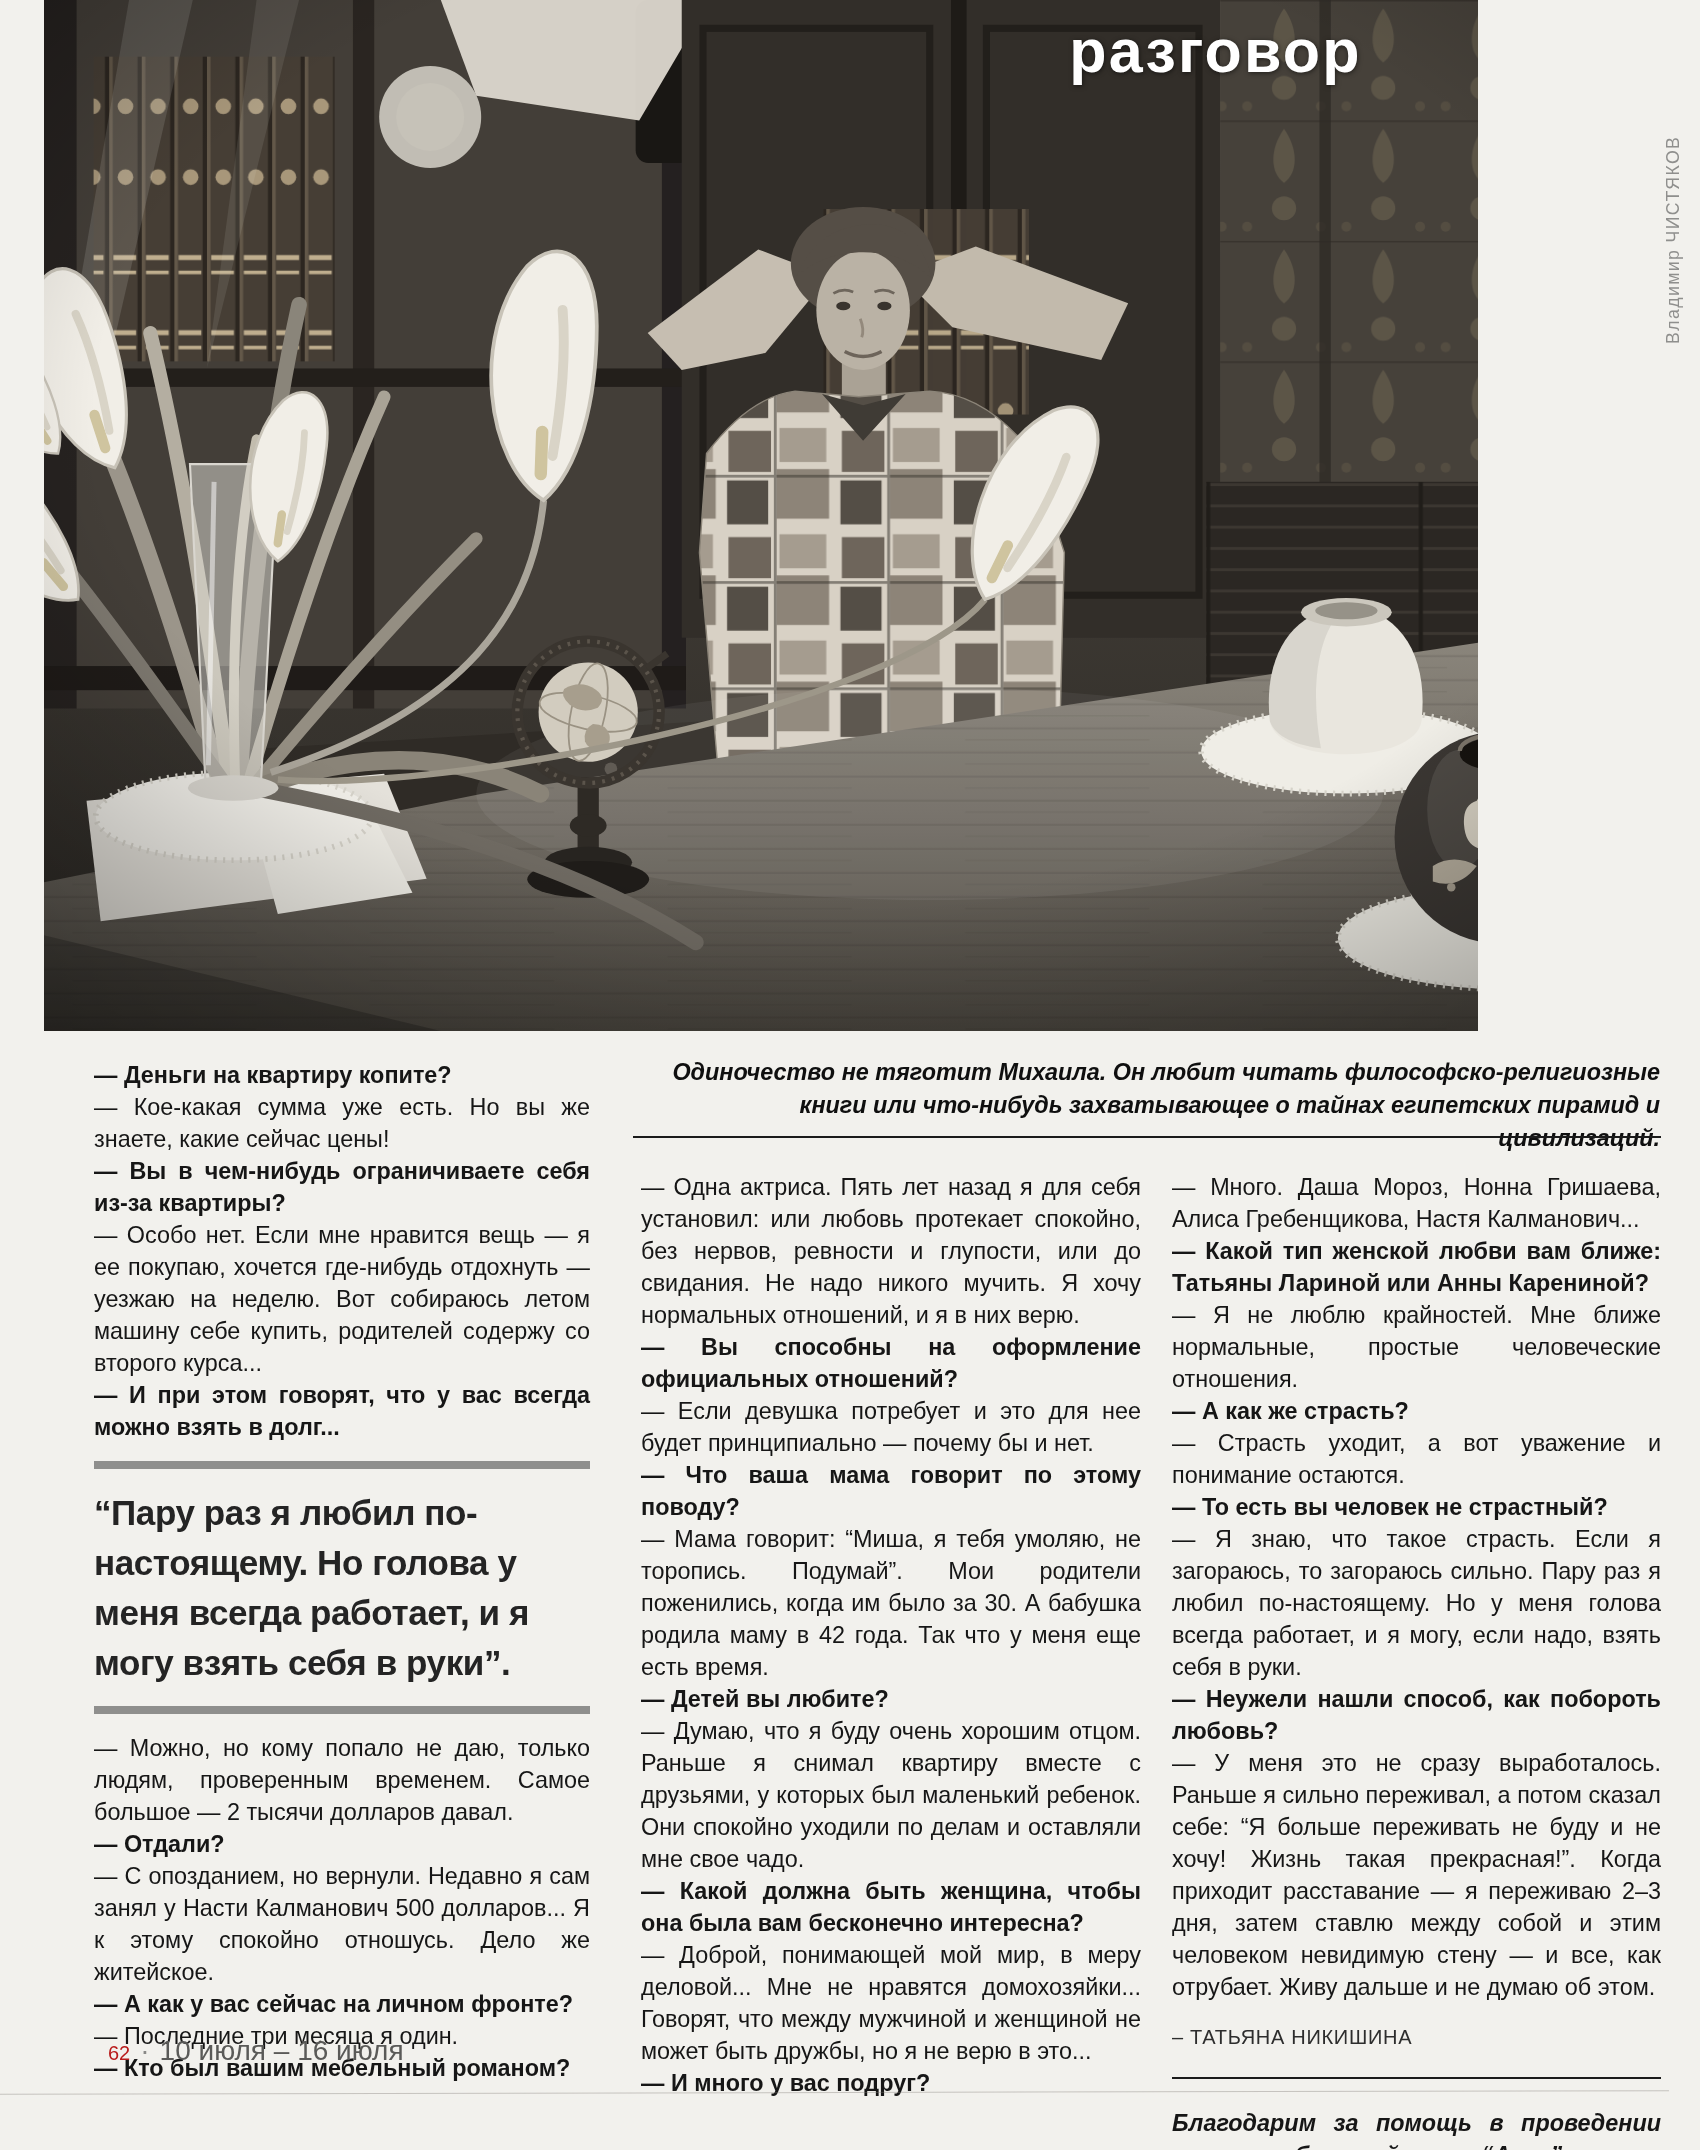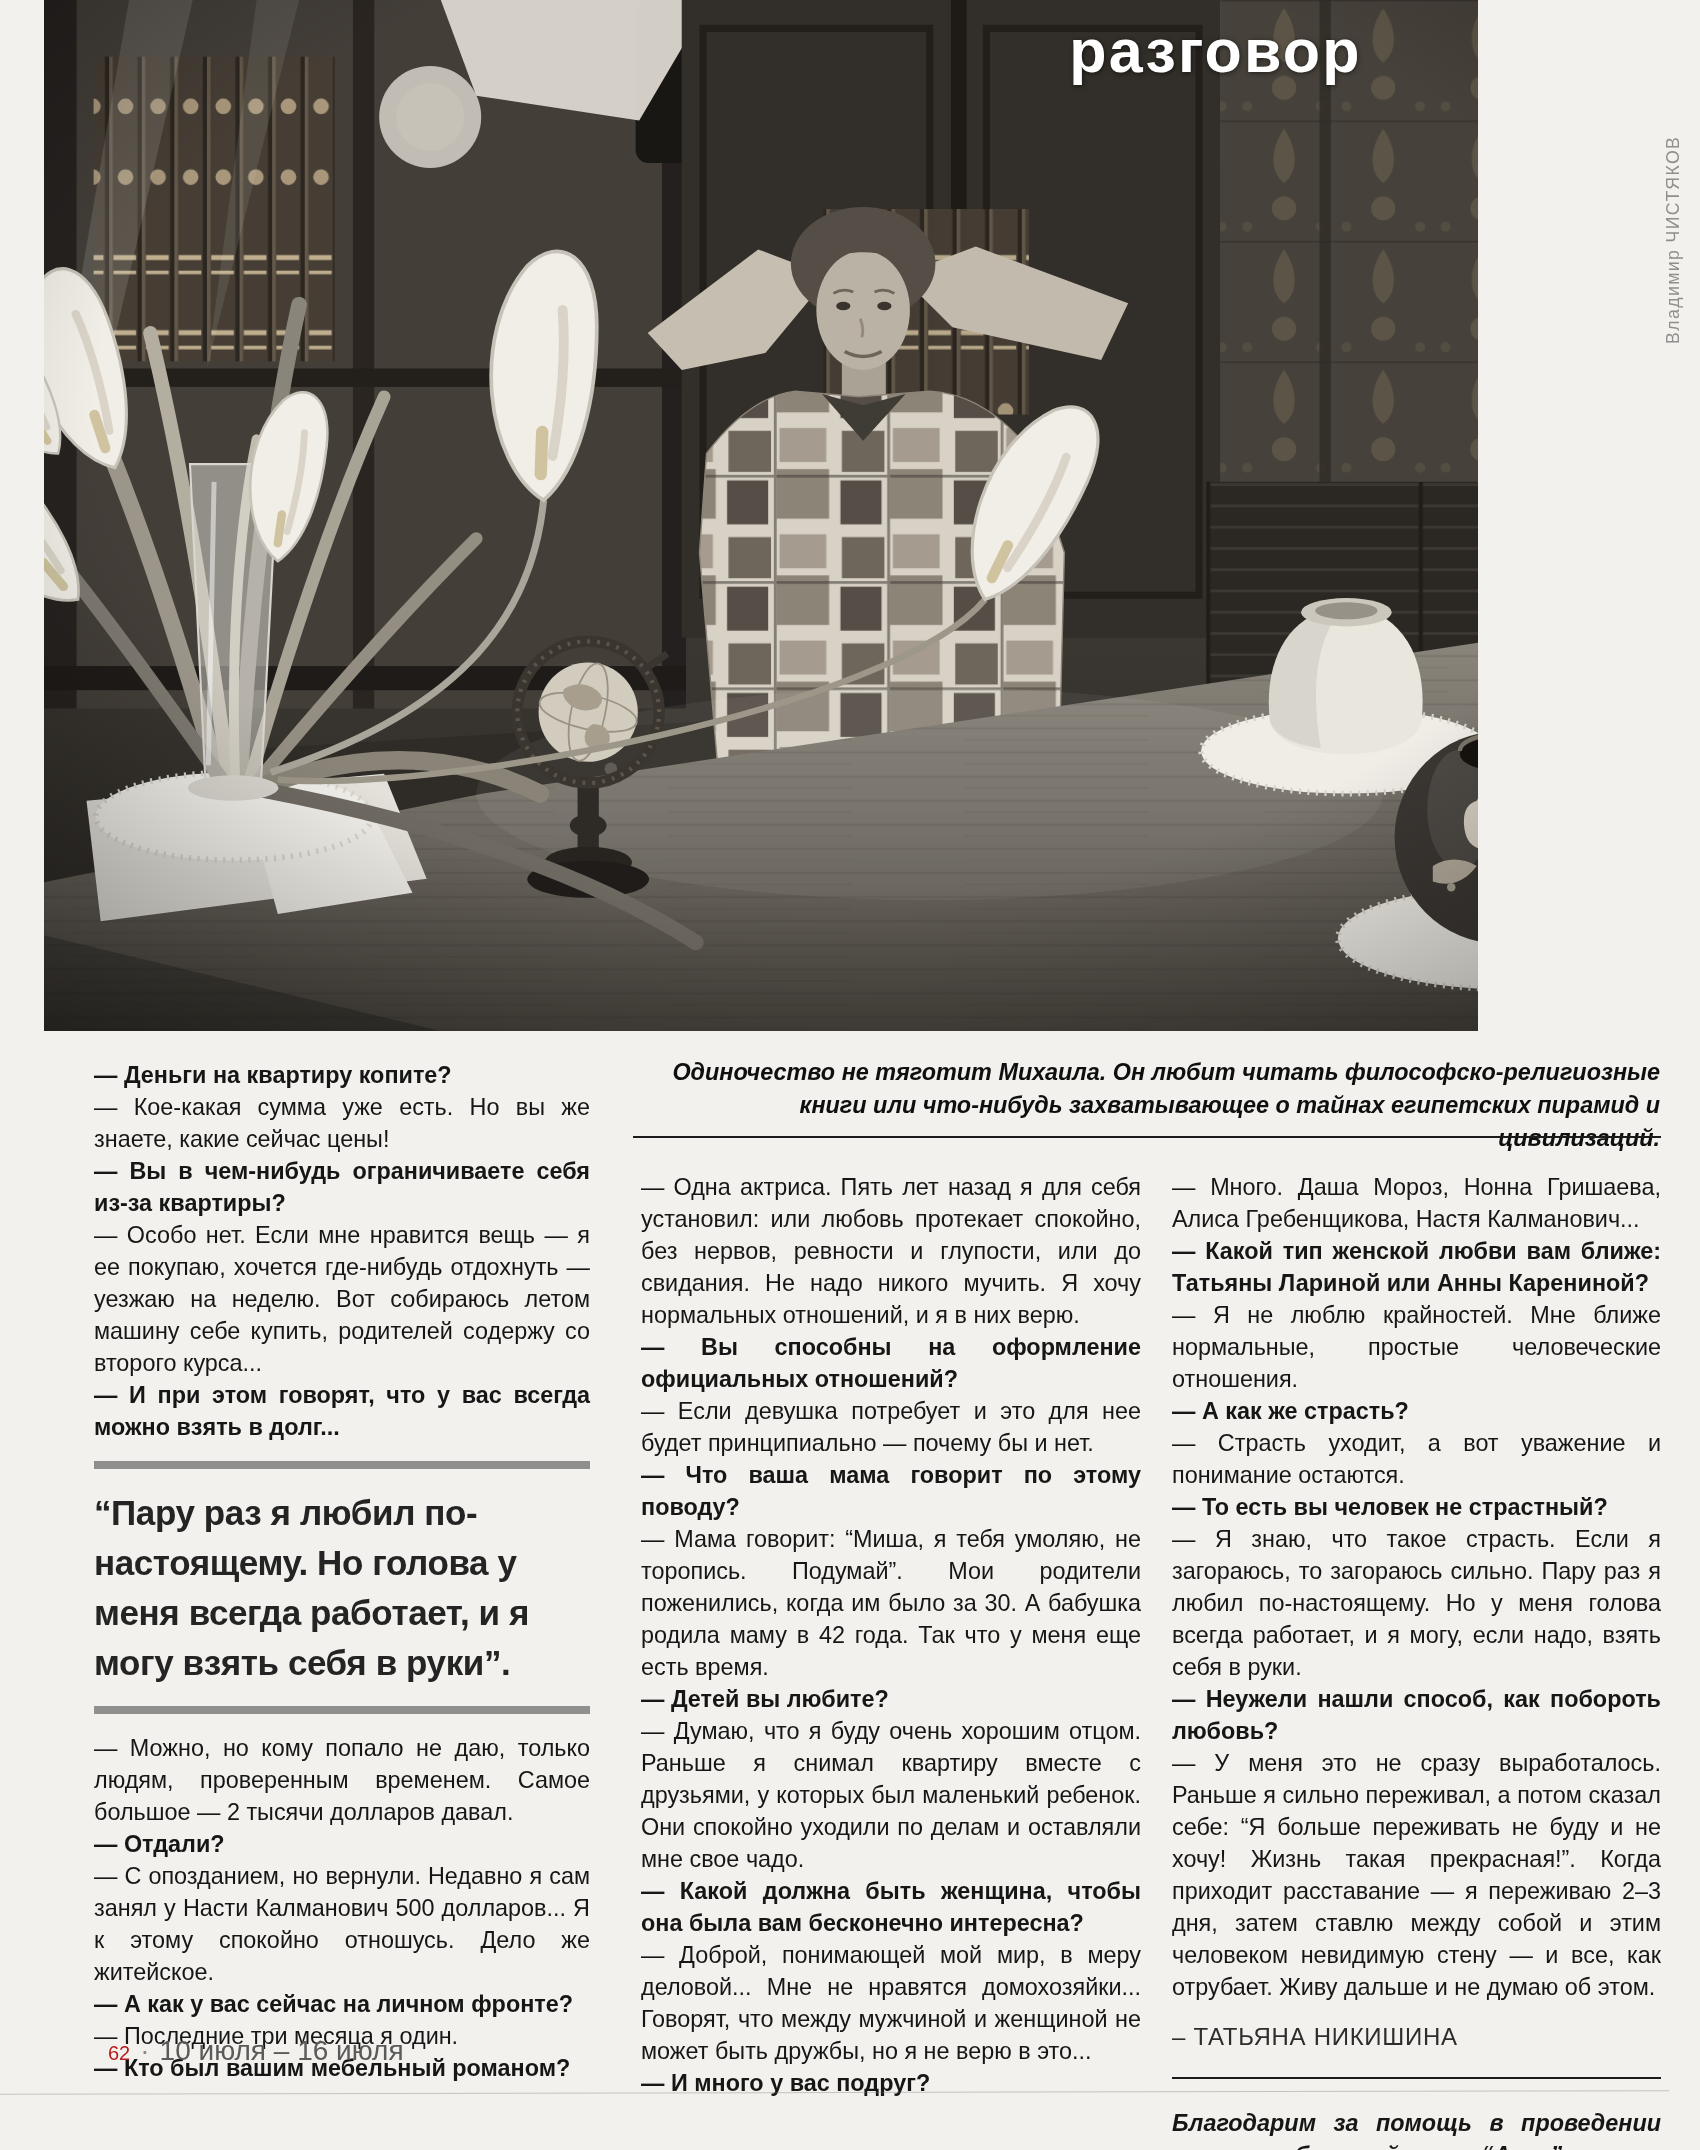--- a/index.html
+++ b/index.html
@@ -48,21 +48,21 @@
   .col-left{left:94px;top:1059px;width:496px;}
   .col-middle{left:641px;top:1171px;width:500px;}
   .col-right{left:1172px;top:1171px;width:489px;}
   .q{font-weight:bold;}
   .quote{
     font-weight:bold;font-size:35px;line-height:50px;
     text-align:left !important;color:#242424;letter-spacing:-0.4px;
   }
   .rule-gray{height:7.8px;background:#8f8f8d;margin:18.4px 0;}
   .rule-black{height:2.1px;background:#1b1b1b;margin:24px 0 28px;}
-  .signature{text-align:left;font-size:24px;letter-spacing:0.7px;color:#2d2d2d;margin-top:18.4px !important;}
+  .signature{text-align:left;font-size:20px;letter-spacing:0.7px;color:#2d2d2d;margin-top:18.4px !important;}
   .thanks{font-weight:bold;font-style:italic;}
   
   .footer{position:absolute;left:108px;top:2035px;font-size:28px;color:#5a5a58;}
   .footer .num{font-weight:normal;font-size:20px;color:#b91c1c;}
   .footer .sep{margin:0 10px;color:#8a8a88;}
   .scan-line{
     position:absolute;left:0;top:2092px;width:1669px;height:1.4px;
     background:rgba(125,122,115,.38);transform:rotate(-0.12deg);
   }
 </style>

